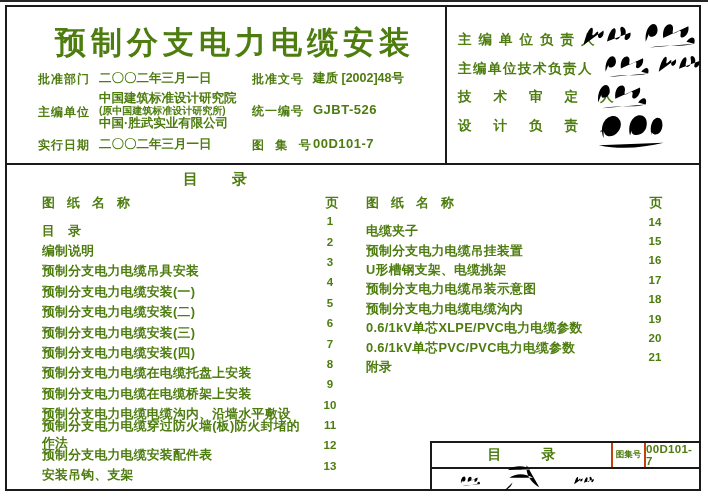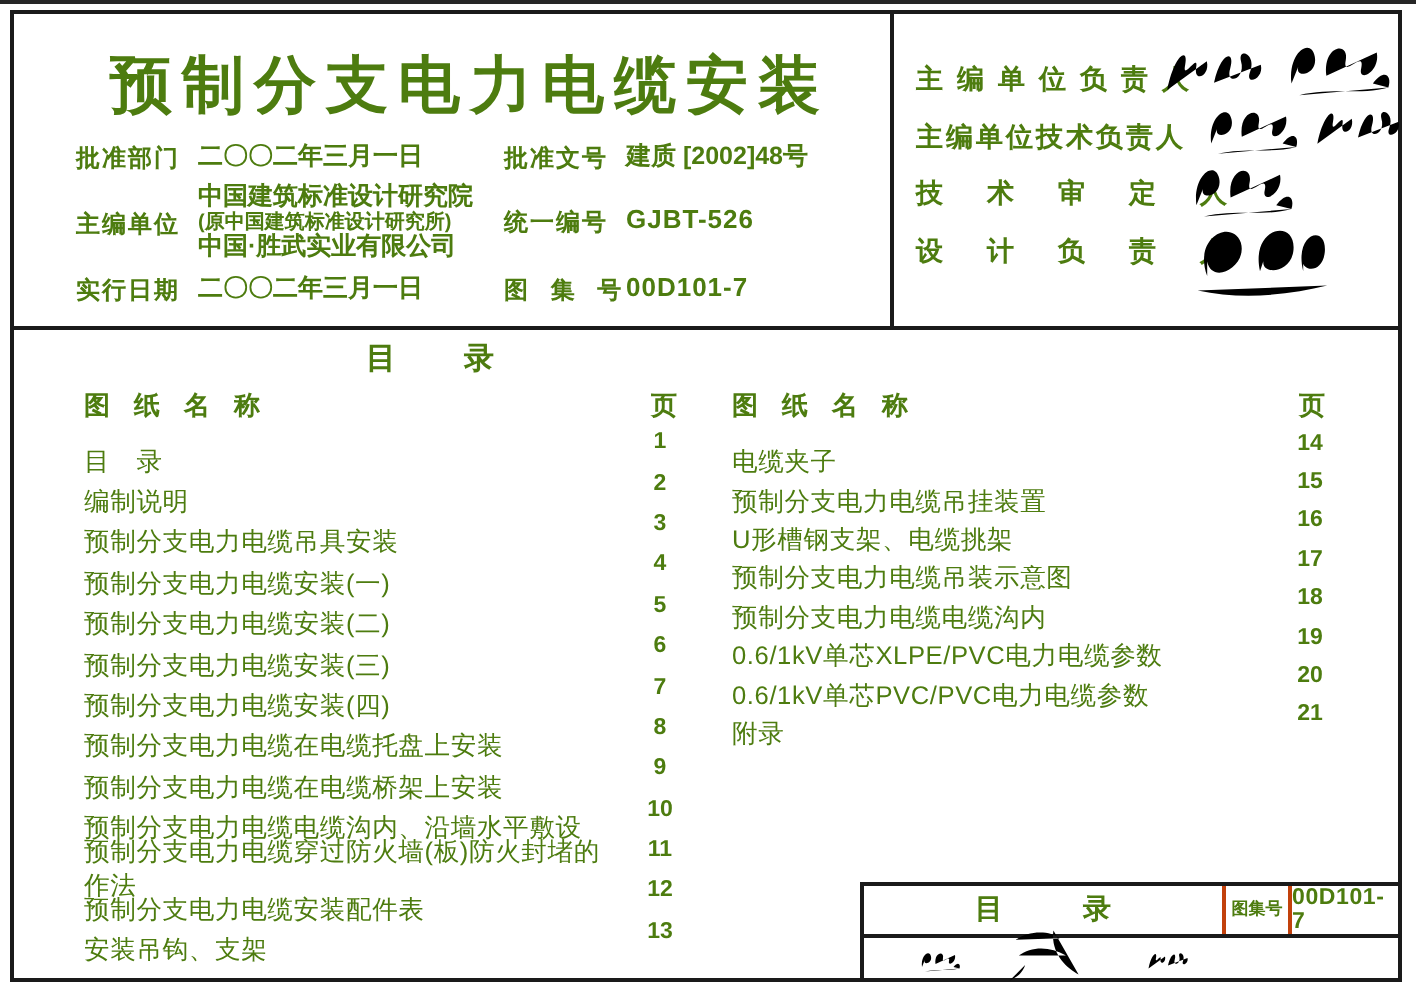--- a/index.html
+++ b/index.html
@@ -29,21 +29,21 @@
   .sig{position:absolute;}
 
   .toc-title{left:183px;top:170px;font-size:15px;font-weight:700;letter-spacing:34px;}
   .col-hdr{font-size:13px;font-weight:600;letter-spacing:12px;}
   .page-hdr{font-size:13px;font-weight:600;}
 
   .toc-col{position:absolute;display:flex;flex-direction:column;}
   .toc-row{display:flex;align-items:center;}
   .toc-col.left .toc-row{height:20.4px;}
   .toc-col.right .toc-row{height:19.4px;}
-  .toc-name{flex:1;font-size:12.8px;font-weight:400;letter-spacing:.3px;overflow:hidden;margin-top:20px;}
+  .toc-name{flex:1;font-size:12.8px;font-weight:700;letter-spacing:.3px;overflow:hidden;margin-top:20px;}
   .toc-page{width:36px;text-align:center;font-size:11.5px;font-weight:600;}
   .toc-col.right .toc-page{width:38px;}
 
   .tblock{position:absolute;left:430px;top:441px;width:269px;height:48px;
           border-top:2px solid #1a1a1a;border-left:2px solid #1a1a1a;
           display:flex;flex-direction:column;background:#fff;box-sizing:border-box;}
   .tb-row1{display:flex;height:30px;border-bottom:2px solid #1a1a1a;}
   .tb-row2{display:flex;flex:1;align-items:flex-start;margin-top:40px;}
   .tb-cell{display:flex;align-items:center;justify-content:center;box-sizing:border-box;height:100%;}
   .bl{border-left:1.5px solid #1a1a1a;}

